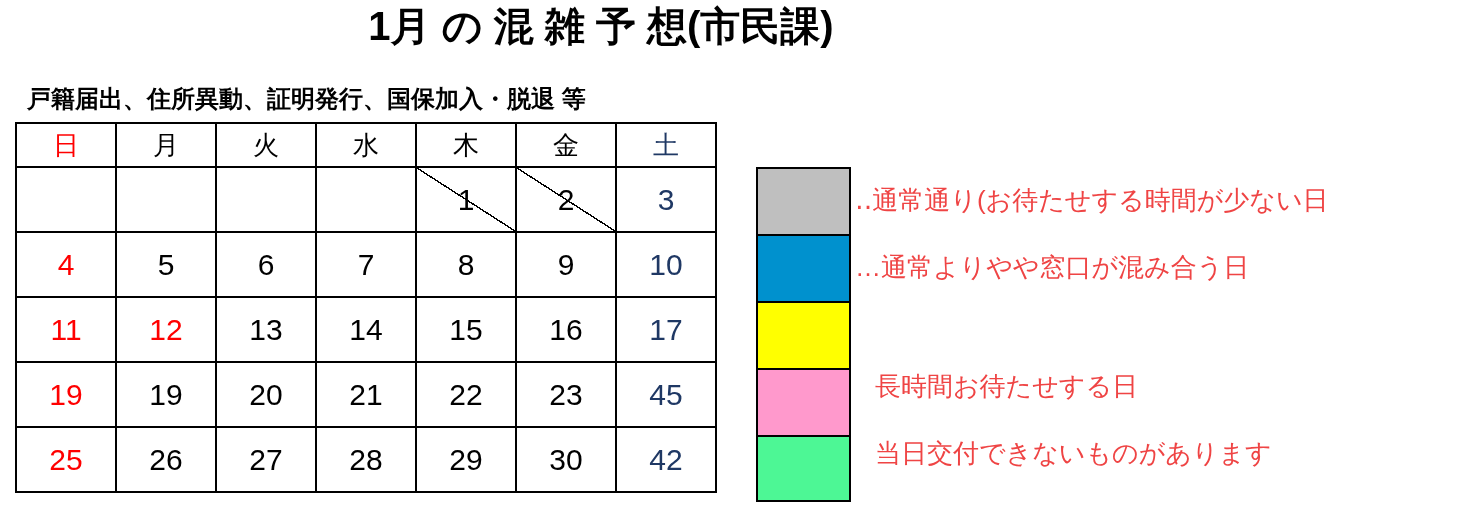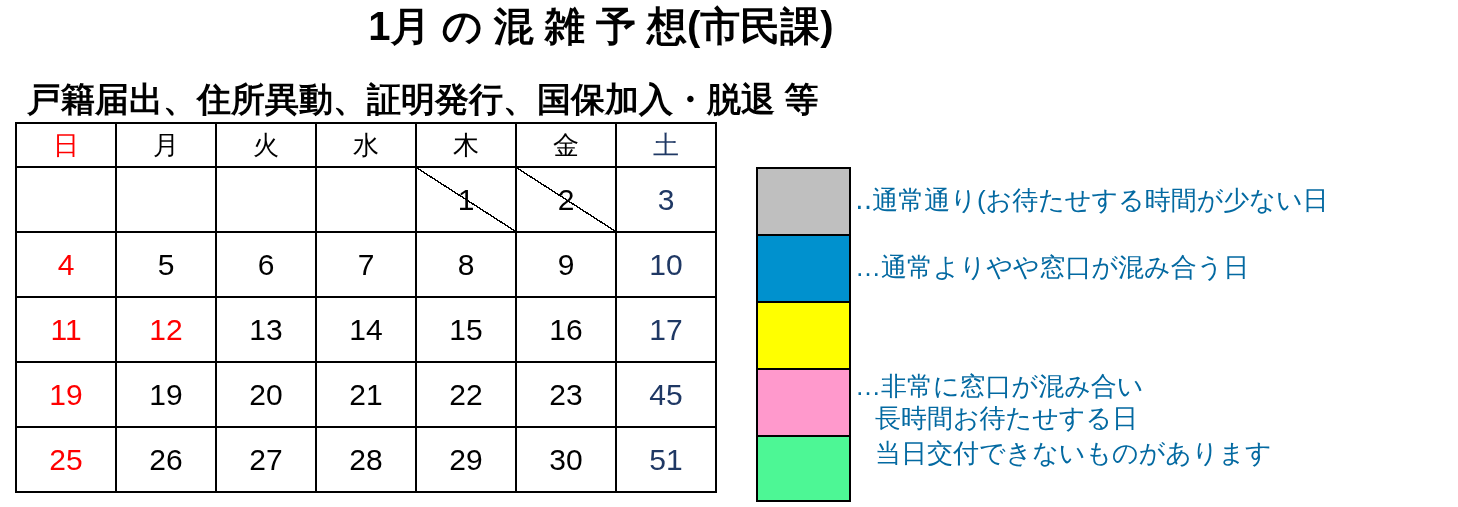--- a/index.html
+++ b/index.html
@@ -28,21 +28,21 @@
     letter-spacing: 0px;
     line-height: 48px;
     white-space: nowrap;
   }
 
   
   #subtitle {
     position: absolute;
     left: 27px;
     top: 82px;
-    font-size: 34px;
+    font-size: 24px;
     font-weight: bold;
     line-height: 34px;
     white-space: nowrap;
   }
 
   
   #calendar {
     position: absolute;
     left: 15px;
     top: 122px;
@@ -119,21 +119,21 @@
     flex: 0 0 auto;
   }
   .legend-row:last-child .legend-swatch {
     border-bottom-width: 2px;
   }
   .legend-text {
     margin-left: 4px;
     font-size: 26px;
     line-height: 32px;
     white-space: nowrap;
-    color: #0369a1;
+    color: #ef4444;
   }
   .legend-text.single {
     padding-top: 17px;
   }
   .legend-text.double {
     padding-top: 2px;
   }
   .legend-line2 { padding-left: 20px; }
 </style>
 </head>
@@ -192,21 +192,21 @@
         <td class="bg-yellow d-plain"><span class="daynum">23</span></td>
         <td class="bg-none d-sat"><span class="daynum">45</span></td>
       </tr>
       <tr>
         <td class="bg-none d-sun"><span class="daynum">25</span></td>
         <td class="bg-blue d-plain"><span class="daynum">26</span></td>
         <td class="bg-gray d-plain"><span class="daynum">27</span></td>
         <td class="bg-gray d-plain"><span class="daynum">28</span></td>
         <td class="bg-gray d-plain"><span class="daynum">29</span></td>
         <td class="bg-yellow d-plain"><span class="daynum">30</span></td>
-        <td class="bg-none d-sat"><span class="daynum">51</span></td>
+        <td class="bg-none d-sat"><span class="daynum">42</span></td>
       </tr>
     </tbody>
 </table>
 
 <div id="legend">
     <div class="legend-row">
       <div class="legend-swatch" style="background: rgb(191, 191, 191);"></div>
       <div class="legend-text single">
         <div>‥通常通り(お待たせする時間が少ない日</div>
       </div>
@@ -216,21 +216,20 @@
       <div class="legend-text single">
         <div>…通常よりやや窓口が混み合う日</div>
       </div>
     </div>
     <div class="legend-row">
       <div class="legend-swatch" style="background: rgb(255, 255, 0);"></div>
     </div>
     <div class="legend-row">
       <div class="legend-swatch" style="background: rgb(255, 153, 204);"></div>
       <div class="legend-text double">
-        <div>…非常に窓口が混み合い</div>
         <div class="legend-line2">長時間お待たせする日</div>
       </div>
     </div>
     <div class="legend-row">
       <div class="legend-swatch" style="background: rgb(77, 247, 149);"></div>
       <div class="legend-text double">
         <div class="legend-line2">当日交付できないものがあります</div>
       </div>
     </div>
   </div>

